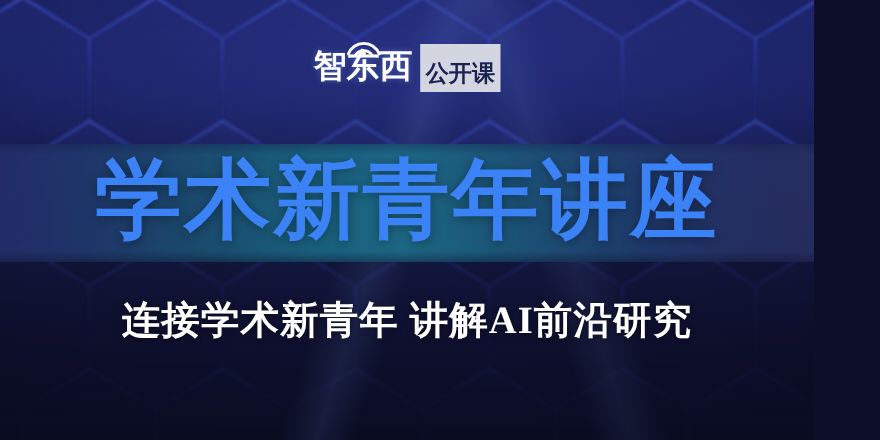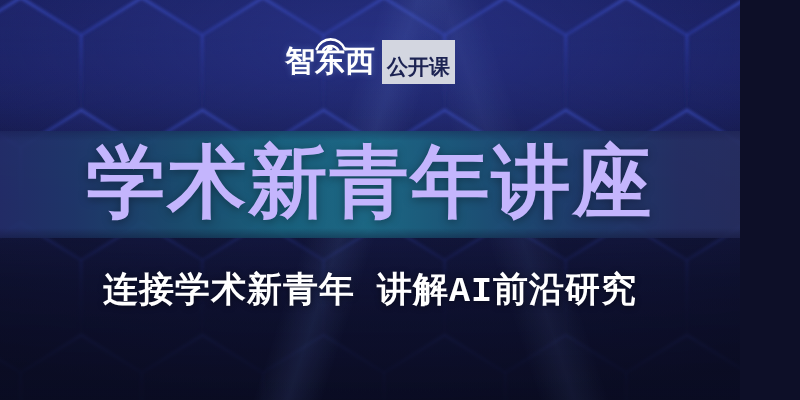--- a/index.html
+++ b/index.html
@@ -142,38 +142,38 @@
     margin-top: 9px;
     letter-spacing: 0px;
   }
 
   
   .title {
     position: absolute;
     left: 0; right: 0;
     top: 137px;
     text-align: center;
-    color: #c4b5fd;
+    color: #3b82f6;
     font-family: "Liberation Serif", "DejaVu Serif", serif;
     font-weight: 700;
     font-size: 79px;
     line-height: 92px;
     letter-spacing: 2px;
     text-shadow: 0 2px 10px rgba(0,0,0,0.35);
     white-space: nowrap;
   }
 
   
   .subtitle {
     position: absolute;
     left: 0; right: 0;
     top: 271px;
     text-align: center;
     color: #ffffff;
-    font-family: Liberation Mono, monospace;
+    font-family: Liberation Serif, serif;
     font-weight: 700;
     font-size: 35px;
     line-height: 42px;
     letter-spacing: 1px;
     text-shadow: 0 1px 6px rgba(0,0,0,0.45);
     white-space: nowrap;
   }
 </style>
 </head>
 <body>

